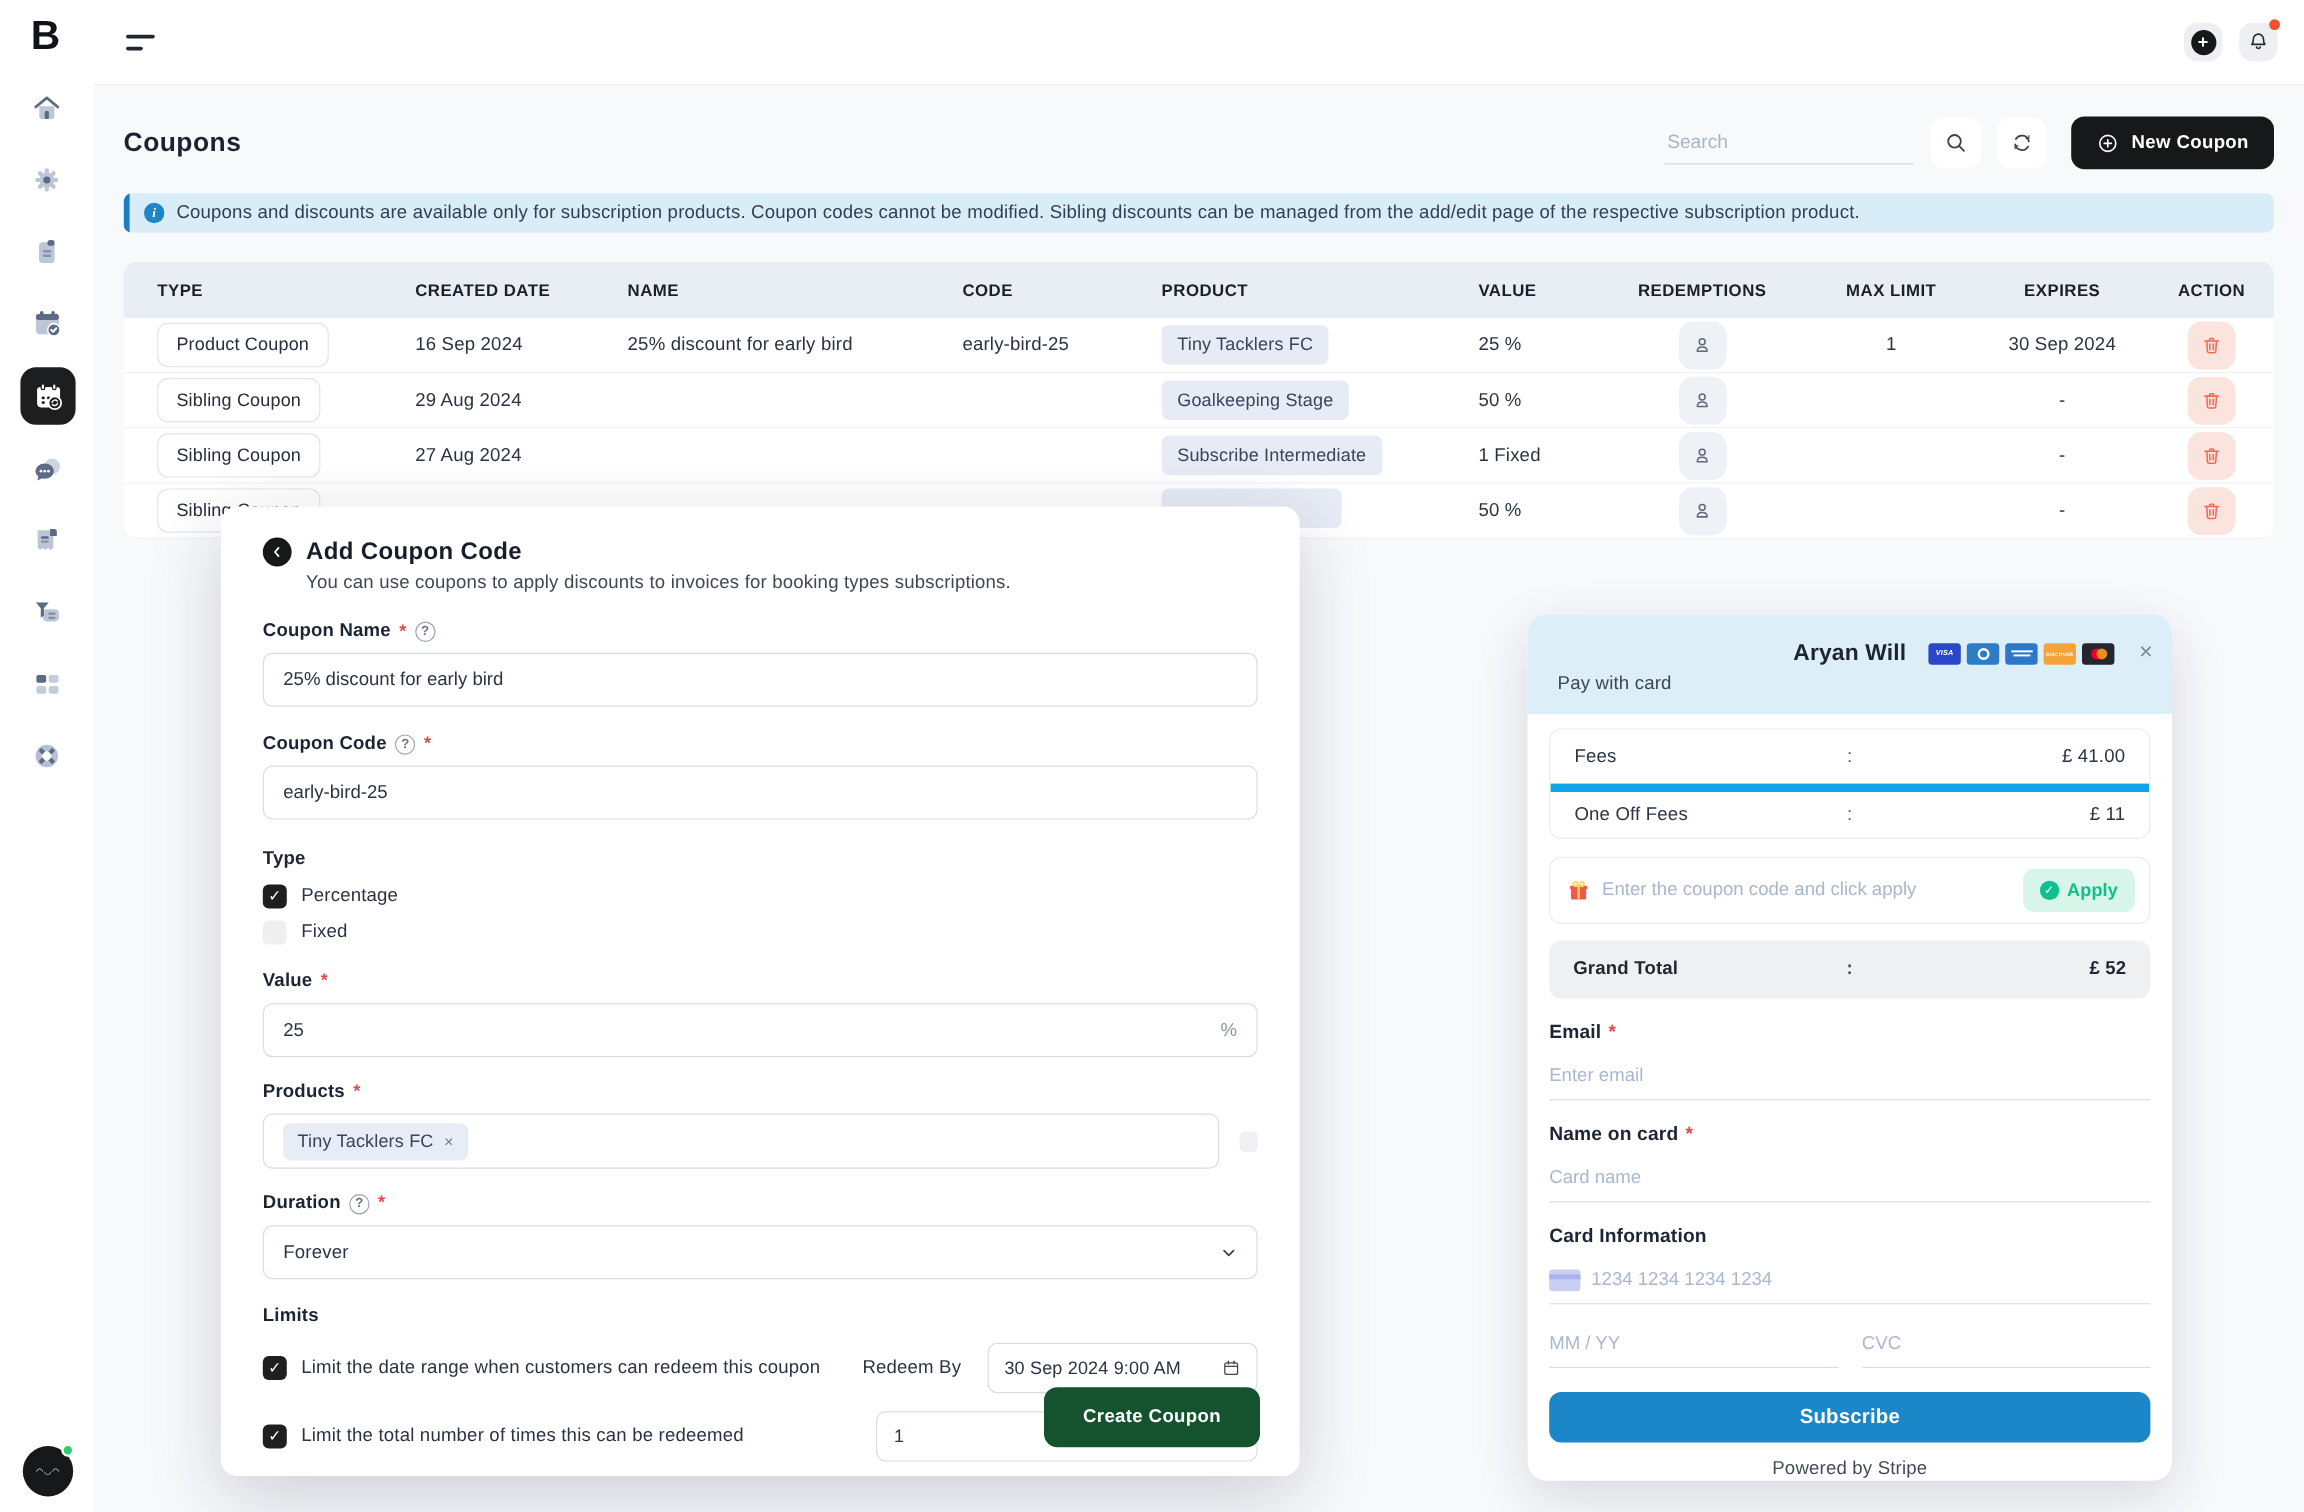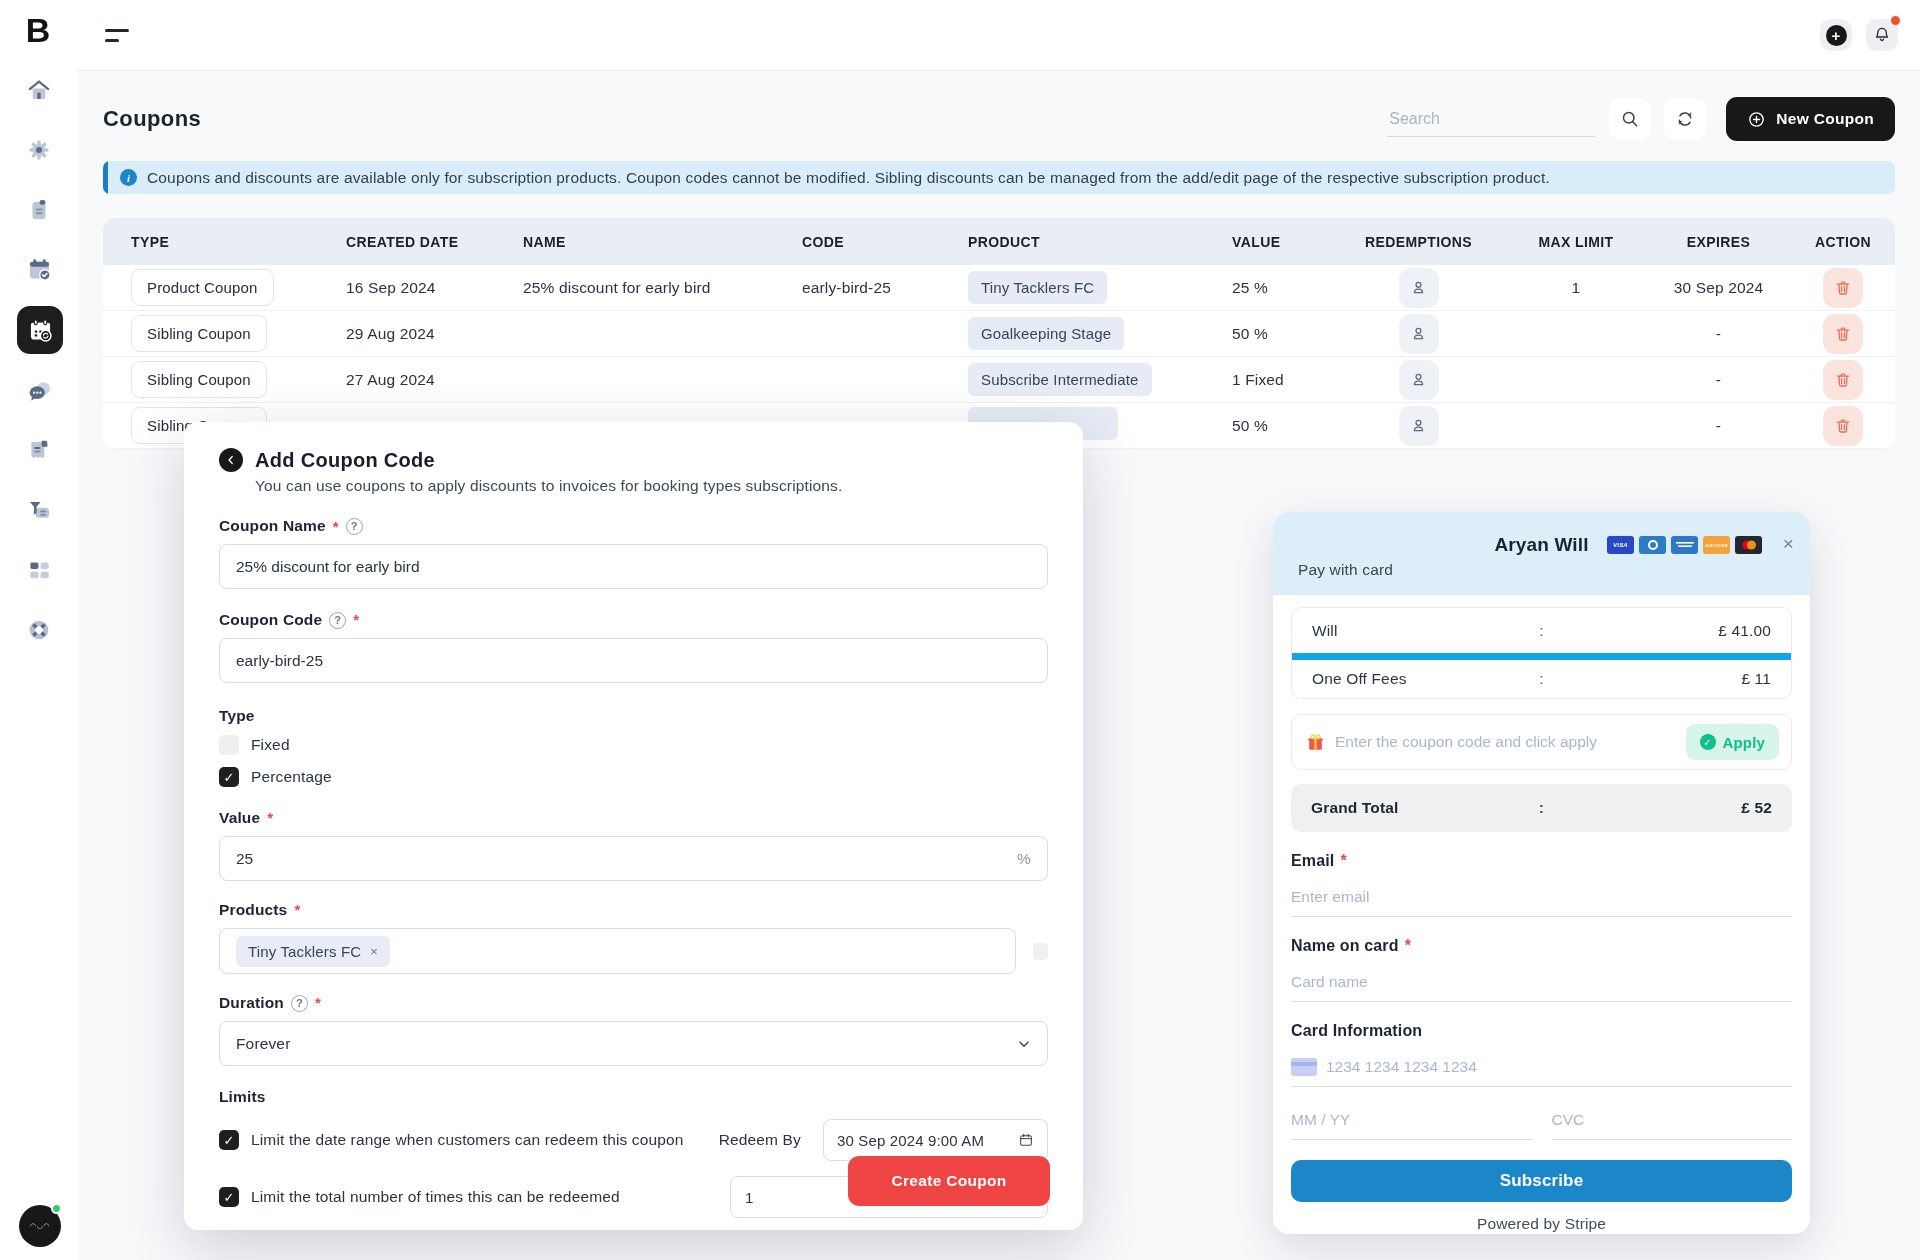--- a/index.html
+++ b/index.html
@@ -76,21 +76,21 @@
   .prod-input { flex:none; width:797px; height:46px; margin-top:9px; }
   .side-cb { width:17px; height:17px; border-radius:4px; background:#eef0f3; margin-top:9px; cursor:pointer; }
   .p-tag { background:#e8ecf6; border-radius:6px; padding:7px 12px; font-size:15px; color:#39445a; display:flex; align-items:center; gap:9px; }
   .p-tag b { font-weight:400; }
   .tag-x { color:#6b7685; font-size:13px; cursor:pointer; }
   .limit-row { display:flex; align-items:center; margin-top:13px; }
   .limit-row .cb-row { margin-top:0; }
   .redeem-lbl { margin-left:auto; font-size:15.5px; color:#2a3342; }
   .date-box { margin-left:22px; width:225px; height:42px; border:1px solid #d8dce4; border-radius:8px; display:flex; align-items:center; padding:0 13px; font-size:15px; color:#2b3442; gap:24px; }
   .count-box { margin-left:auto; width:318px; height:42px; border:1px solid #d8dce4; border-radius:8px; display:flex; align-items:center; padding:0 14px; font-size:15px; color:#2b3442; }
-  .create-btn { position:absolute; right:33px; bottom:24px; width:202px; height:50px; background:#ef4444; border-radius:11px; color:#fff; font-size:15.5px; font-weight:700; display:flex; align-items:center; justify-content:center; cursor:pointer; letter-spacing:.3px;text-align:center; }
+  .create-btn { position:absolute; right:33px; bottom:24px; width:180px; height:50px; background:#14532d; border-radius:11px; color:#fff; font-size:15.5px; font-weight:700; display:flex; align-items:center; justify-content:center; cursor:pointer; letter-spacing:.3px;text-align:center; }
 
   
   .pay { position:absolute; left:1273px; top:512px; width:537px; height:722px; background:#fff; border-radius:16px; box-shadow:0 14px 44px rgba(20,30,60,.14); z-index:10; }
   .pay-head { background:#dceef8; border-radius:16px 16px 0 0; padding:22px 25px 16px 25px; position:relative; }
   .pay-name { font-size:19px; font-weight:700; color:#1c2430;text-align:center; }
   .pay-sub { margin-top:5px; font-size:15.5px; color:#3c4654; }
   .brands { position:absolute; right:48px; top:24px; display:flex; gap:5px; }
   .brand { width:27px; height:18px; border-radius:3px; display:flex; align-items:center; justify-content:center; color:#fff; font-size:6px; font-weight:700; letter-spacing:.2px; }
   .pay-close { position:absolute; right:16px; top:22px; font-size:19px; color:#7b8694; cursor:pointer; line-height:1; }
   .pay-body { padding:12px 18px 0 18px; }
@@ -439,27 +439,27 @@
       <span class="q-ic">?</span>
       <span class="req"></span>
     </div>
   <div class="f-input">
     <input value="early-bird-25" style="">
   </div>
 
   <div class="f-label" style="margin-top:24px">
       <span>Type</span>
     </div>
+  <div class="cb-row">
+    <span class="cb checked"></span>
+    <span>Percentage</span>
+  </div>
   <div class="cb-row" style="margin-top:10px">
     <span class="cb"></span>
     <span>Fixed</span>
-  </div>
-  <div class="cb-row">
-    <span class="cb checked"></span>
-    <span>Percentage</span>
   </div>
 
   <div class="f-label">
       <span>Value</span>
       <span class="req"></span>
     </div>
   <div class="f-input">
     <input value="25" style="">
     <span class="suffix">%</span>
   </div>
@@ -551,21 +551,21 @@
             <circle cx="11.5" cy="6" r="4.5" fill="#f79e1b" opacity=".9"></circle>
           </svg>
         </span>
     </div>
     <div class="pay-close">×</div>
   </div>
 
   <div class="pay-body">
     <div class="fees-box">
       <div class="fee-row">
-        <span>Will</span>
+        <span>Fees</span>
         <span class="fee-colon">:</span>
         <span class="fee-val">£ 41.00</span>
       </div>
       <div class="fee-row">
         <span>One Off Fees</span>
         <span class="fee-colon">:</span>
         <span class="fee-val">£ 11</span>
       </div>
     </div>
 

